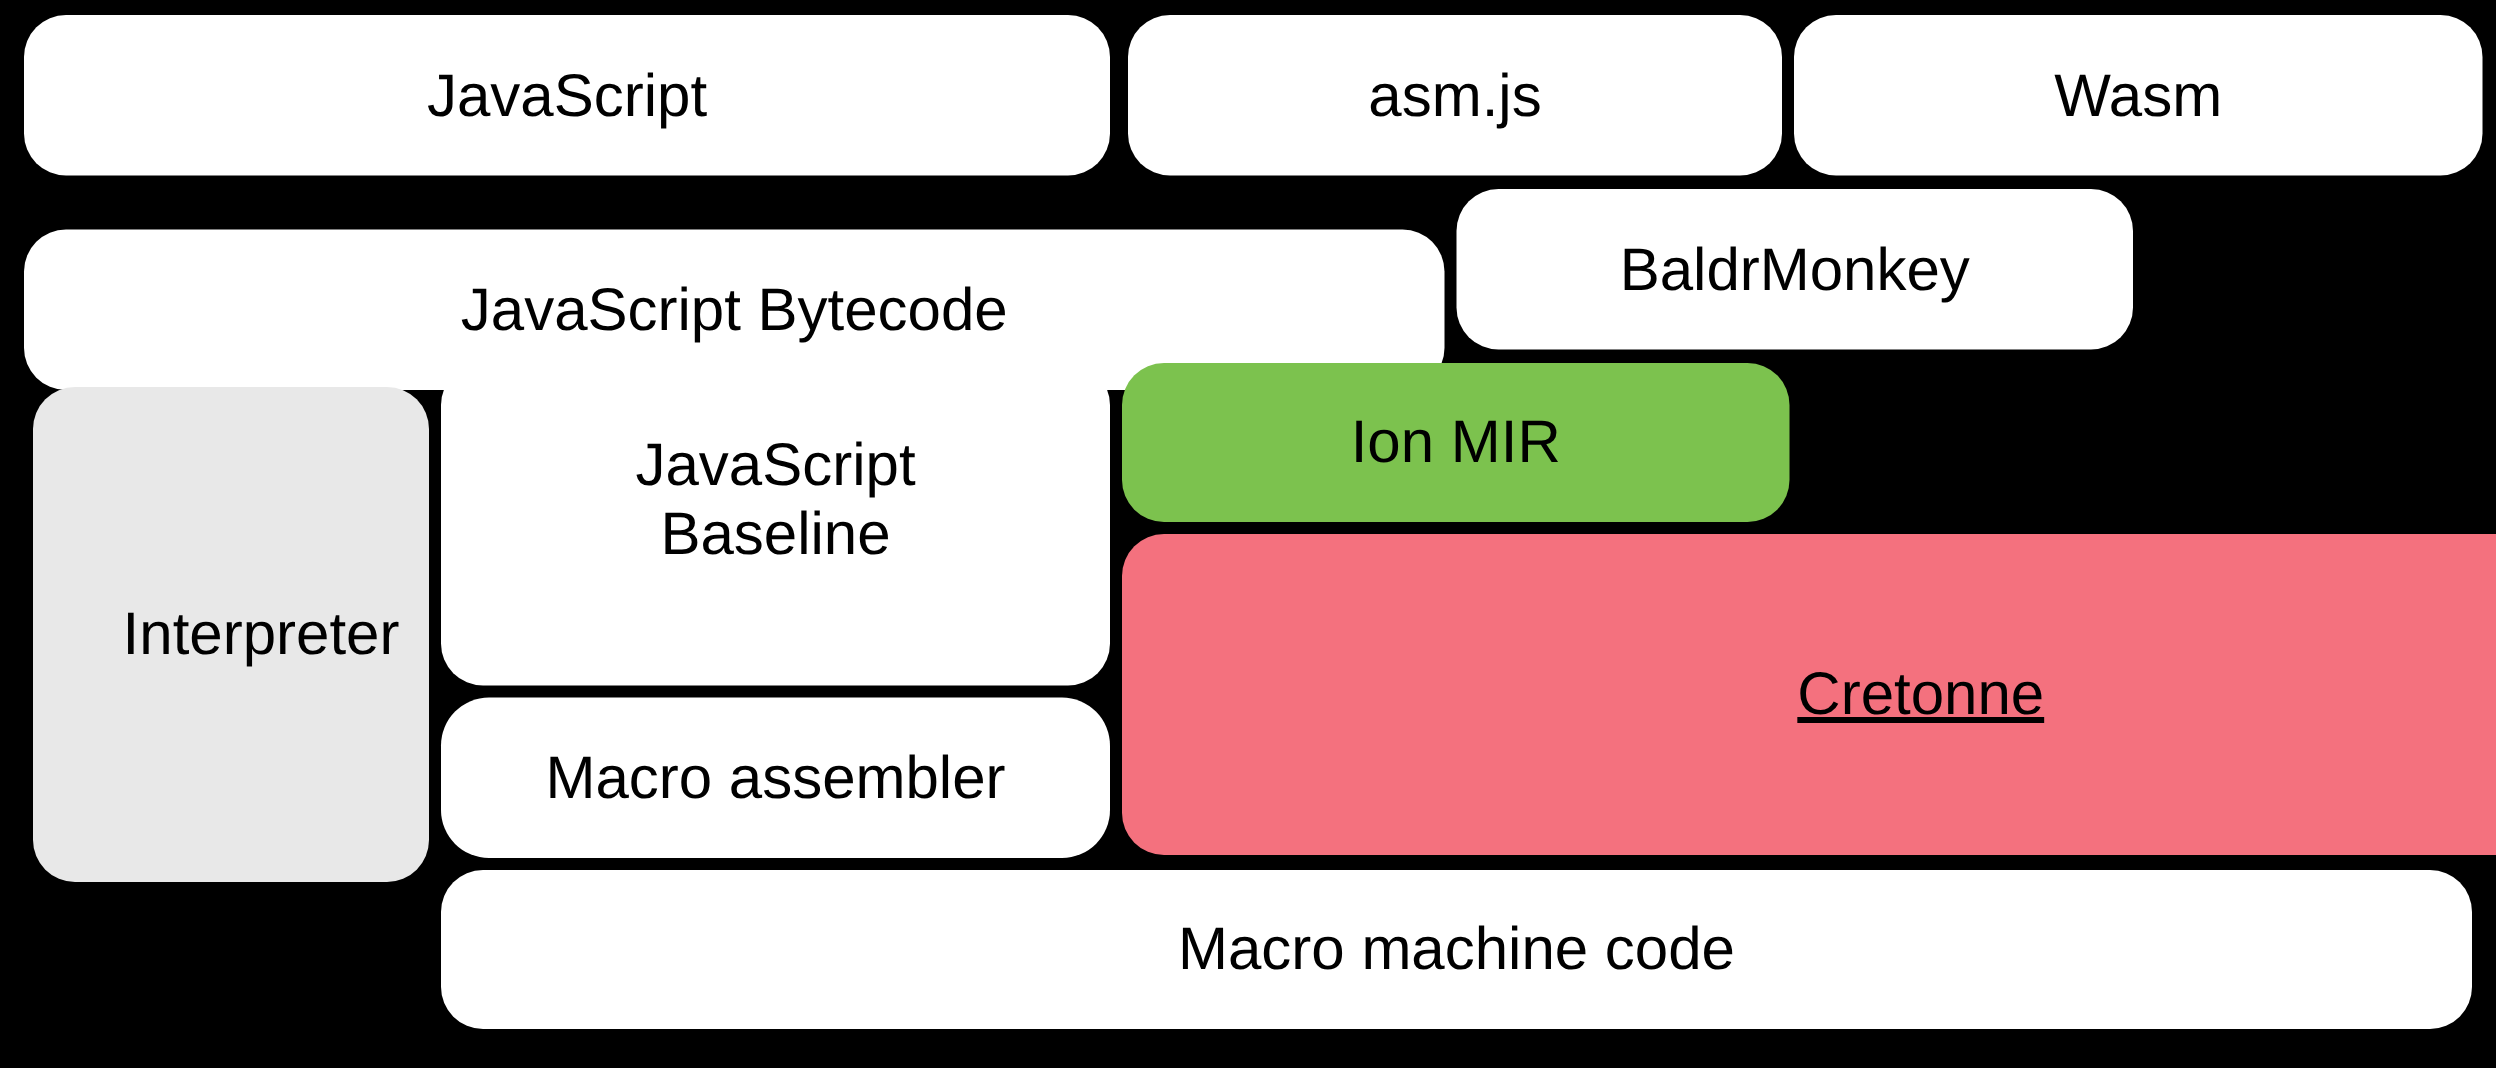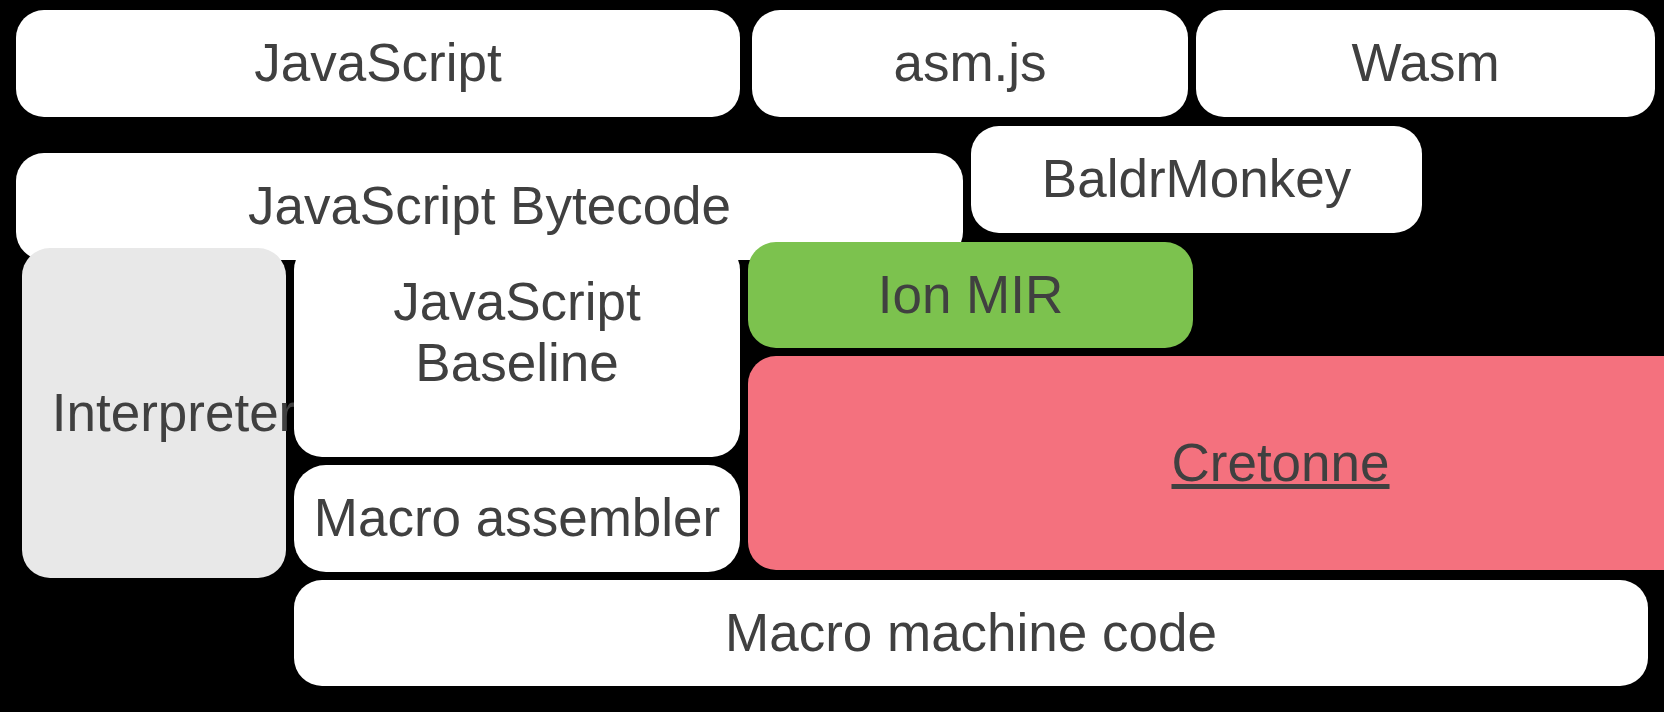--- a/index.html
+++ b/index.html
@@ -14,35 +14,35 @@
     overflow: hidden;
     font-family: "Liberation Sans", sans-serif;
   }
   .node {
     position: absolute;
     border-radius: 28px;
     display: flex;
     align-items: center;
     justify-content: center;
     text-align: center;
-    font-size: 53px;
+    font-size: 40px;
     line-height: 1.15;
-    color: #404040;
+    color: #000000;
     white-space: pre-line;
     box-sizing: border-box;
   }
   
   .n-javascript         { left: 16px;   top: 10px;  width: 724px;  height: 107px; }
   .n-asmjs              { left: 752px;  top: 10px;  width: 436px;  height: 107px; }
   .n-wasm               { left: 1196px; top: 10px;  width: 459px;  height: 107px; }
   
   .n-js-bytecode        { left: 16px;   top: 126px; width: 947px;  height: 107px; margin-top: 27px; }
   .n-baldrmonkey        { left: 971px;  top: 126px; width: 451px;  height: 107px; }
   
-  .n-interpreter        { left: 22px;   top: 248px; width: 264px;  height: 330px; padding-left: 40px; }
+  .n-interpreter        { left: 22px;   top: 258px; width: 264px;  height: 330px; padding-left: 40px; }
   .n-js-baseline        { left: 294px;  top: 242px; width: 446px;  height: 215px; padding-bottom: 34px; }
   .n-ion-mir            { left: 748px;  top: 242px; width: 445px;  height: 106px; }
   .n-cretonne           { left: 748px;  top: 356px; width: 1065px;  height: 214px; text-decoration: underline; }
   .n-macro-assembler    { left: 294px;  top: 465px; width: 446px;  height: 107px; }
   
   .n-native-machine-code{ left: 294px;  top: 580px; width: 1354px; height: 106px; }
 </style>
 </head>
 <body>
 

